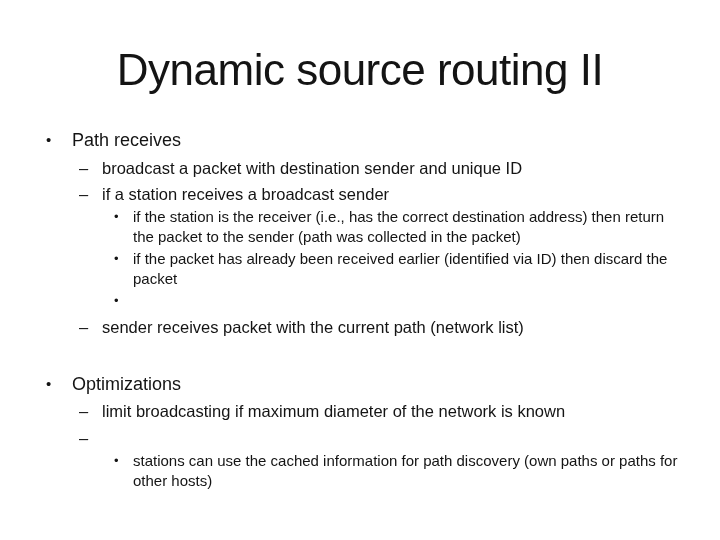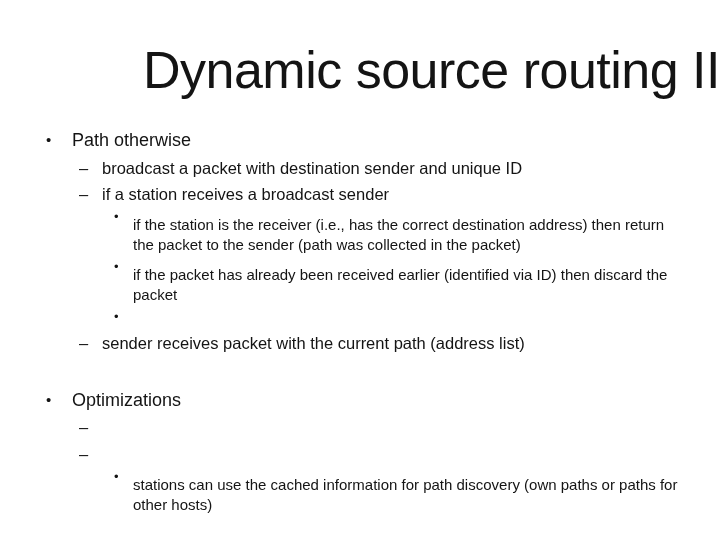--- a/index.html
+++ b/index.html
@@ -14,24 +14,24 @@
   }
   .slide{
     position:relative;
     width:720px;
     height:540px;
     background:var(--bg);
     overflow:hidden;
   }
   .slide-title{
     padding-top:46px;
-    font-size:52px;
+    font-size:44px;
     line-height:48px;
     font-weight:400;
-    text-align:right;
+    text-align:center;
     color:var(--fg);
     letter-spacing:-0.5px;
   }
   .row{
     display:flex;
     align-items:flex-start;
     color:var(--fg);
   }
   .row .marker{
     flex:0 0 auto;
@@ -57,32 +57,32 @@
   }
   .l2 .marker{width:23px;}
   
   .l3{
     margin-top:2px;
     padding-left:114px;
     font-size:15px;
     line-height:20px;
   }
   .l3 .marker{width:19px;font-size:13px;line-height:20px;}
-  .l3 .text{max-width:555px;margin-top:8px;}
+  .l3 .text{max-width:555px;}
 </style>
 </head>
 <body>
 
 <div class="slide">
 
   <div class="slide-title">Dynamic source routing II</div>
 
   <div class="row l1">
     <span class="marker">•</span>
-    <span class="text">Path otherwise</span>
+    <span class="text">Path receives</span>
   </div>
 
   <div class="row l2">
     <span class="marker">–</span>
     <span class="text">broadcast a packet with destination sender and unique ID</span>
   </div>
 
   <div class="row l2">
     <span class="marker">–</span>
     <span class="text">if a station receives a broadcast sender</span>
@@ -97,30 +97,31 @@
     <span class="marker">•</span>
     <span class="text">if the packet has already been received earlier (identified via ID) then discard the packet</span>
   </div>
 
   <div class="row l3">
     <span class="marker">•</span>
   </div>
 
   <div class="row l2">
     <span class="marker">–</span>
-    <span class="text">sender receives packet with the current path (address list)</span>
+    <span class="text">sender receives packet with the current path (network list)</span>
   </div>
 
   <div class="row l1">
     <span class="marker">•</span>
     <span class="text">Optimizations</span>
   </div>
 
   <div class="row l2">
     <span class="marker">–</span>
+    <span class="text">limit broadcasting if maximum diameter of the network is known</span>
   </div>
 
   <div class="row l2">
     <span class="marker">–</span>
   </div>
 
   <div class="row l3">
     <span class="marker">•</span>
     <span class="text">stations can use the cached information for path discovery (own paths or paths for other hosts)</span>
   </div>

